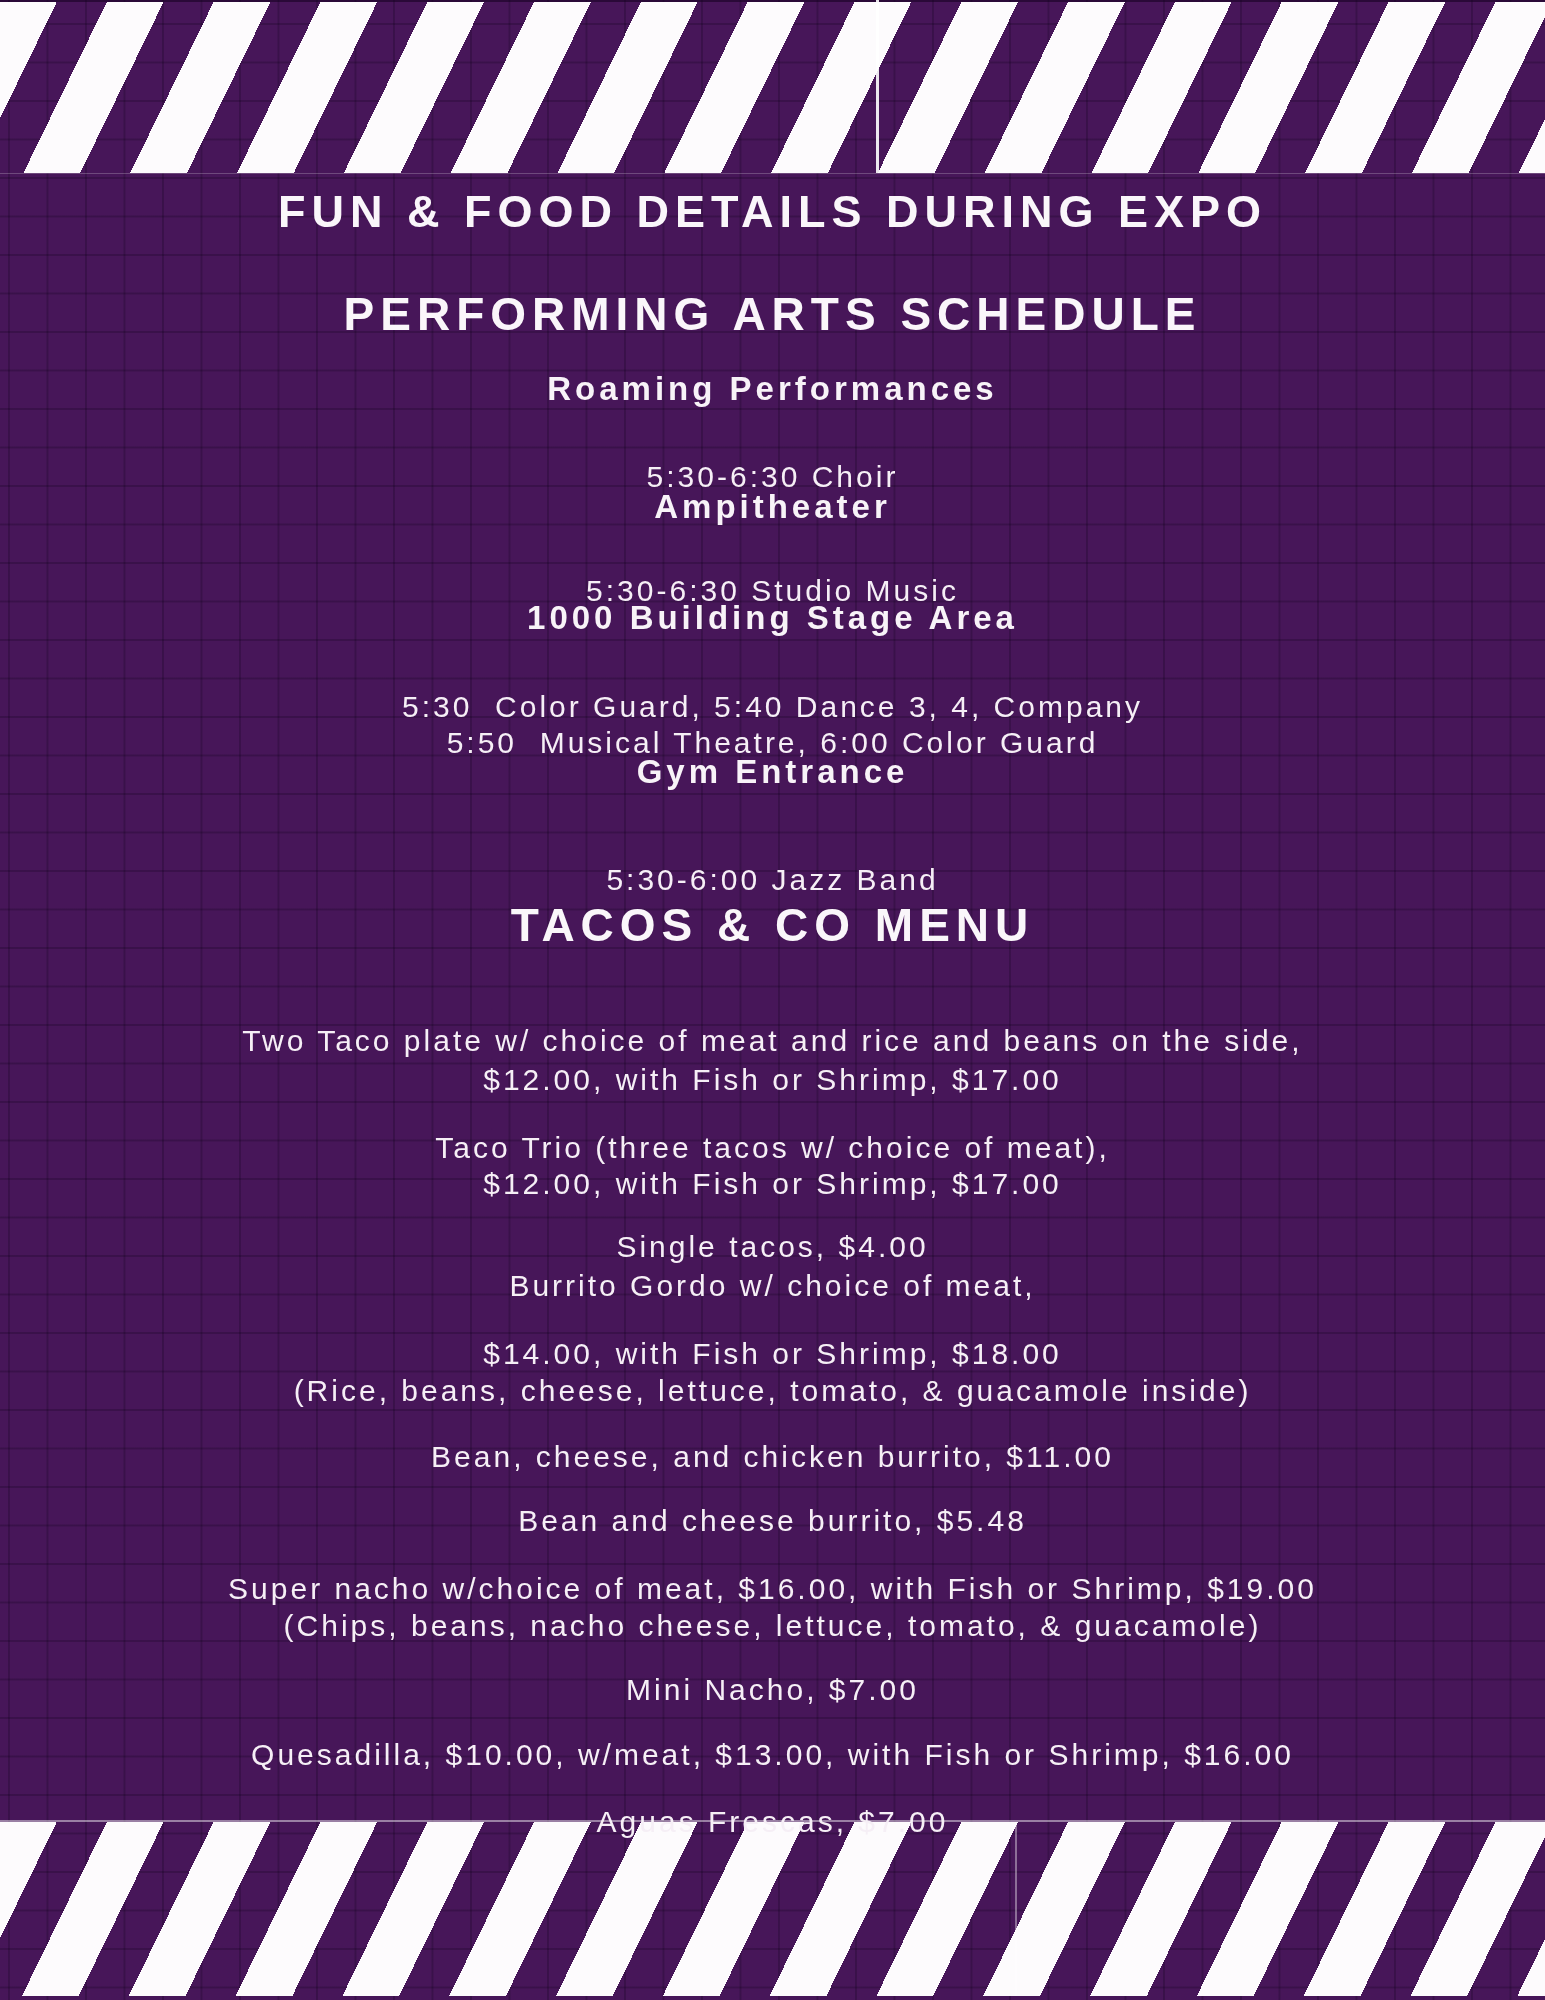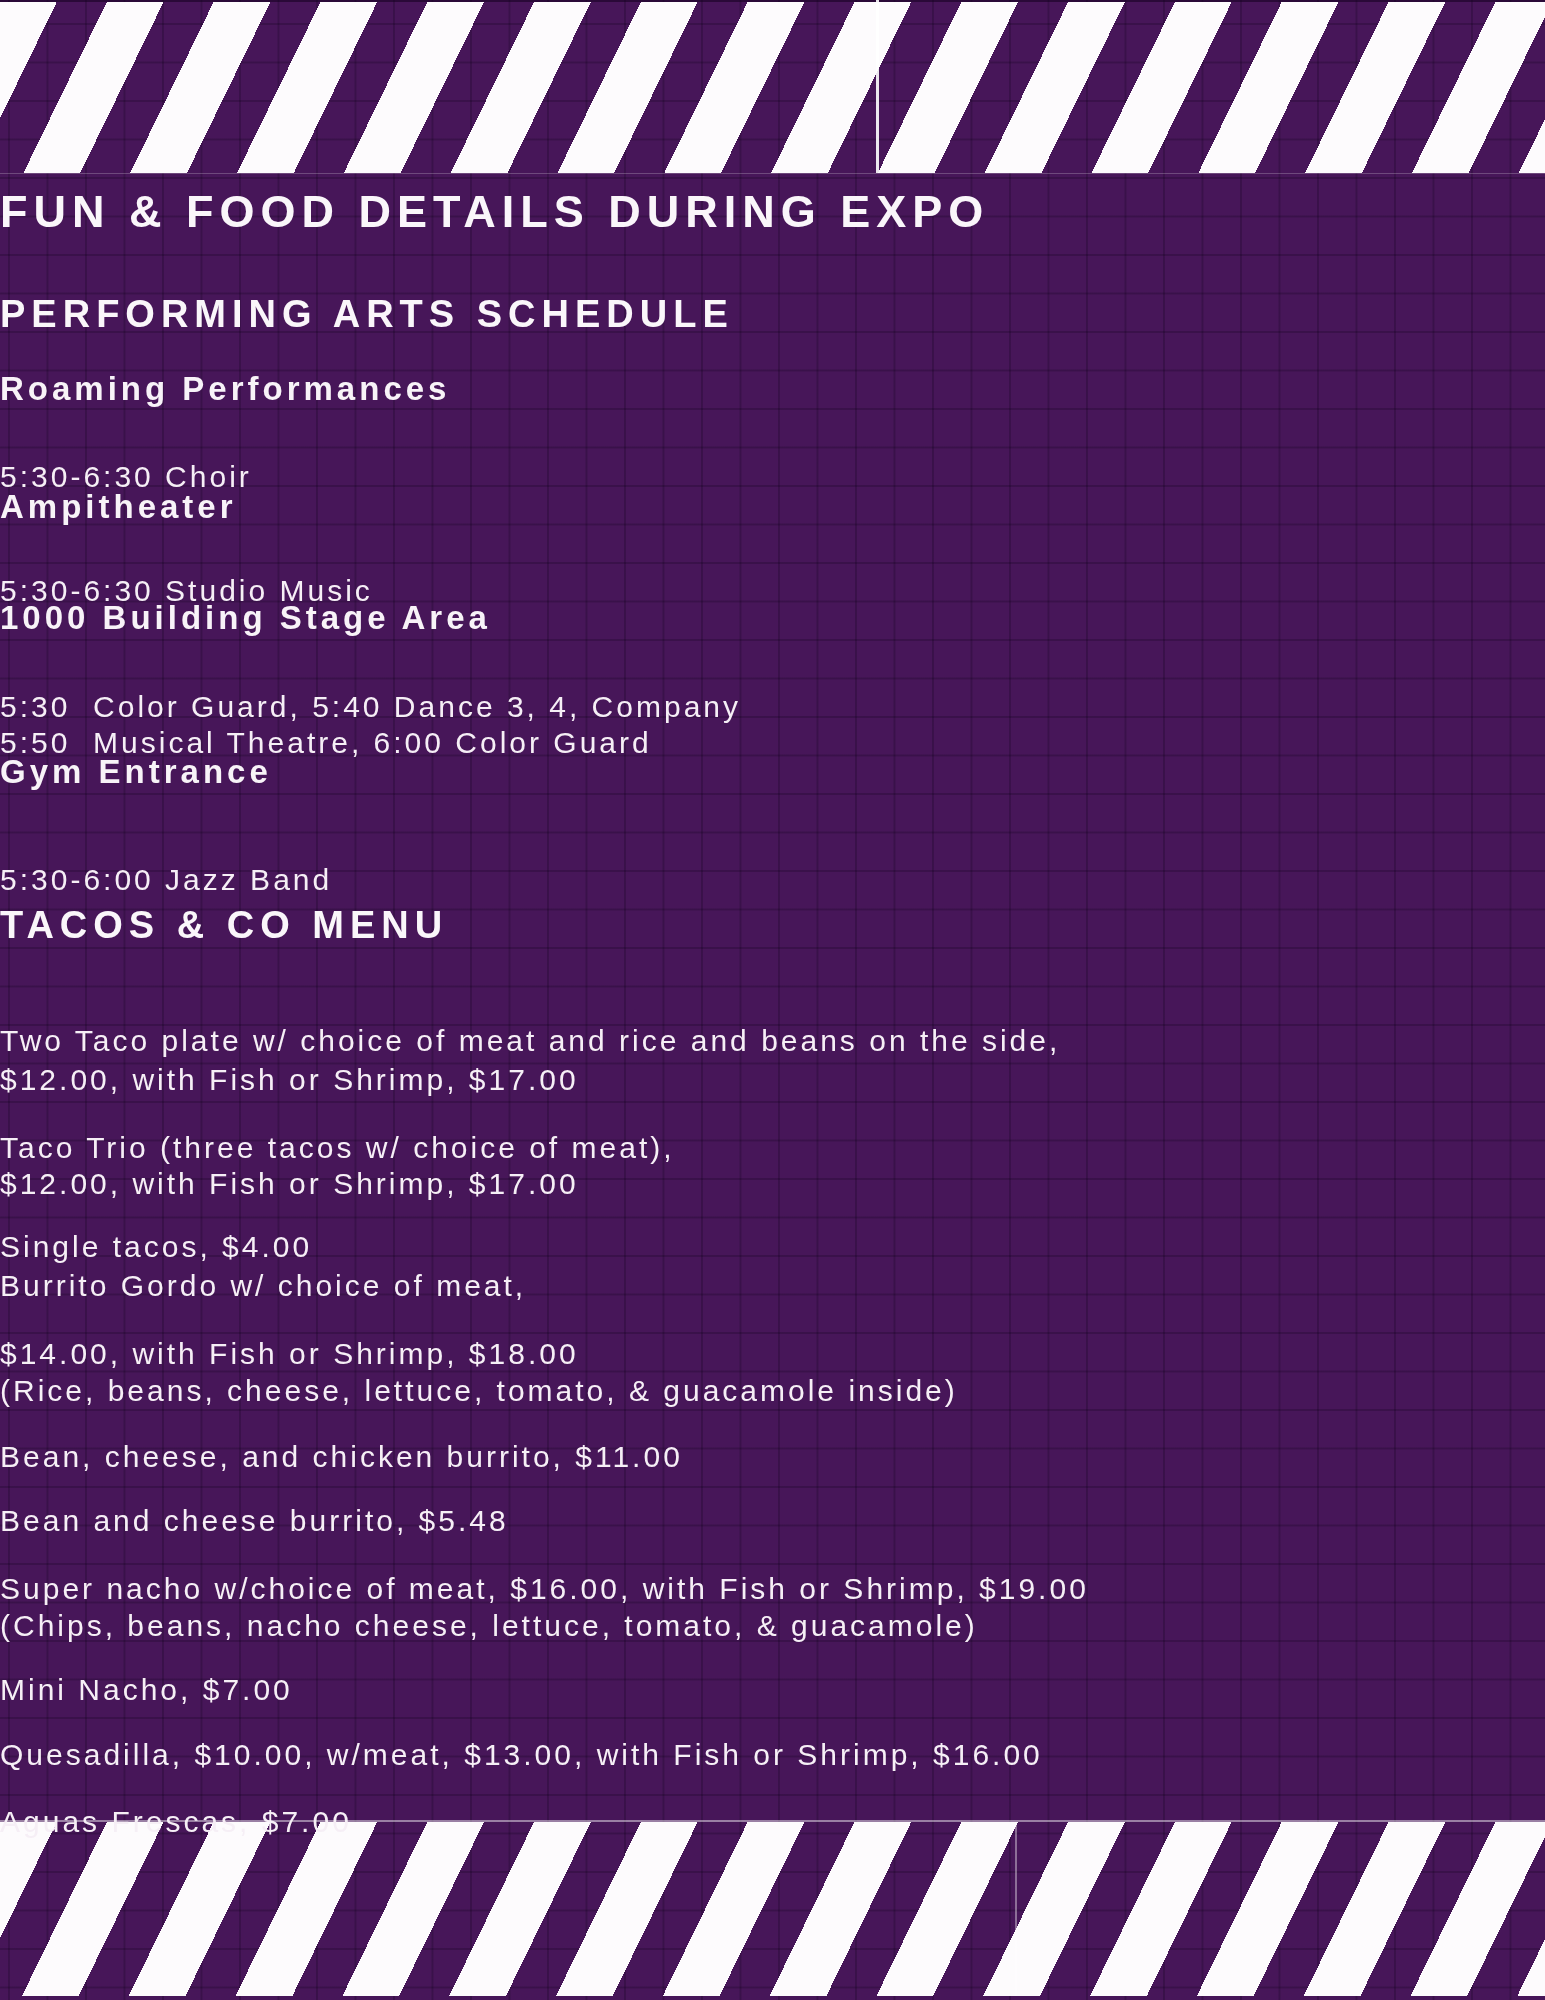--- a/index.html
+++ b/index.html
@@ -25,29 +25,29 @@
   .band-bottom{top:1822px;height:174px;}
   .hline{position:absolute;left:0;width:100%;}
   .top-dark-edge{top:0;height:2px;background:rgba(18,0,30,0.55);}
   .top-band-sep{top:173px;height:1px;background:rgba(255,255,255,0.22);}
   .bottom-band-sep{top:1820px;height:2px;background:rgba(255,255,255,0.45);}
   .seam{position:absolute;}
   .seam-top{left:876px;top:0;width:3px;height:173px;background:rgba(255,255,255,0.9);}
   .seam-bottom{left:1015px;top:1822px;width:2px;height:174px;background:rgba(255,255,255,0.38);}
   .t-title,.t-h2,.t-h3,.t-body{
     position:absolute;left:0;width:100%;
-    margin:0;text-align:left;white-space:pre;
+    margin:0;text-align:center;white-space:pre;
     color:#f6eff6;
   }
   .t-title{
     font-size:45px;line-height:52px;font-weight:bold;
     letter-spacing:6px;color:#faf6fa;
   }
   .t-h2{
-    font-size:38px;line-height:48px;font-weight:bold;
+    font-size:46px;line-height:48px;font-weight:bold;
     letter-spacing:6px;color:#faf6fa;
   }
   .t-h3{
     font-size:33px;line-height:44px;font-weight:bold;
     letter-spacing:4px;color:#f8f3f8;
   }
   .t-body{
     font-size:30px;line-height:40px;font-weight:normal;
     letter-spacing:3px;
     margin-top:44px;

